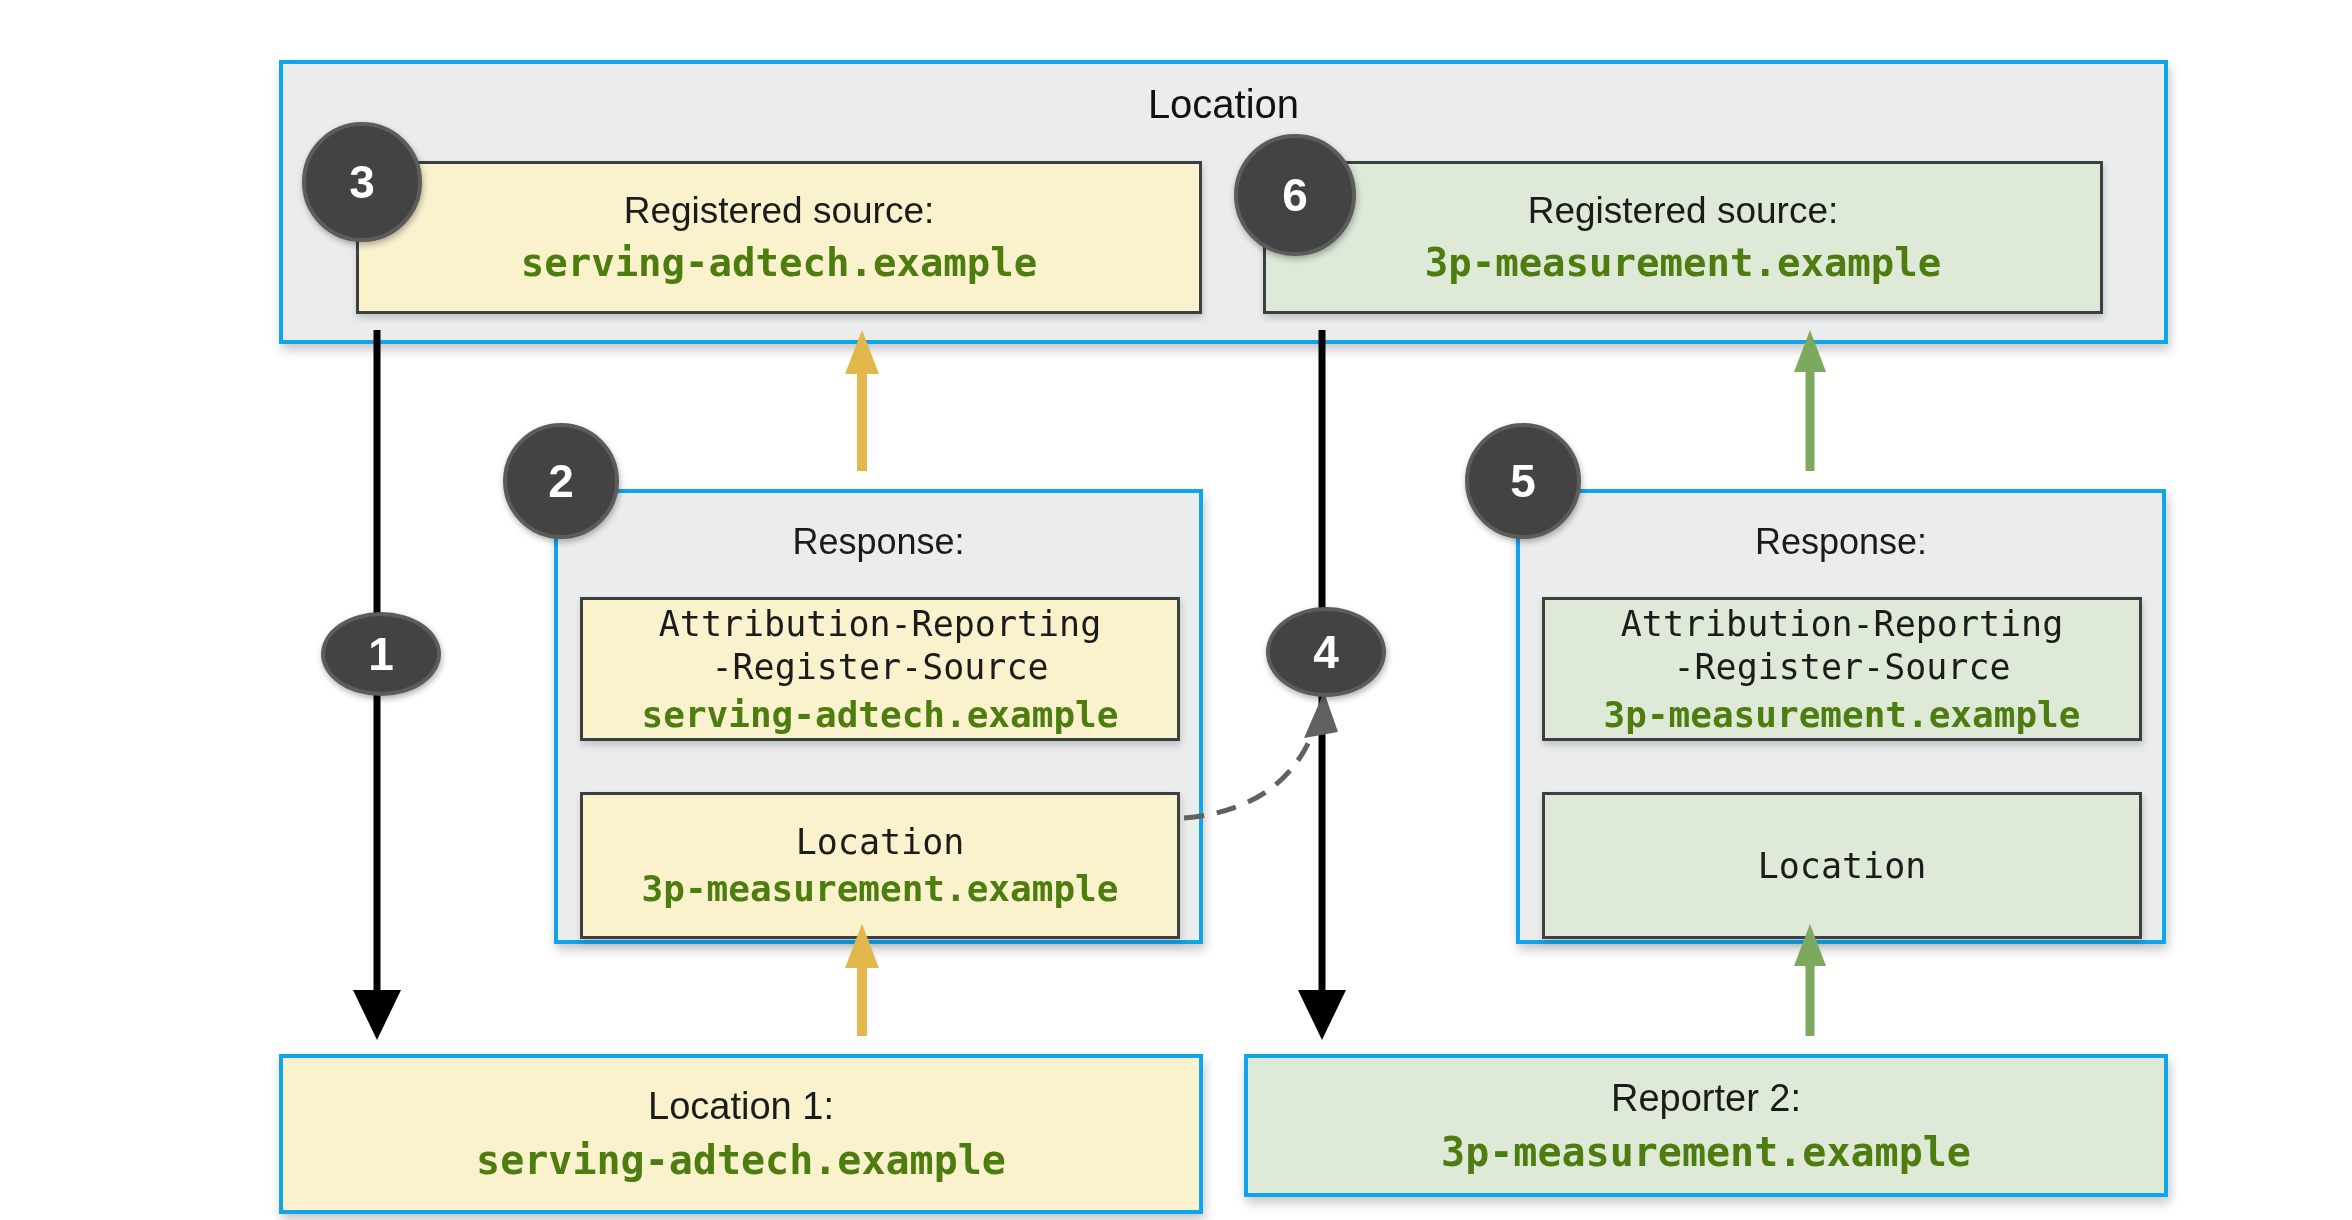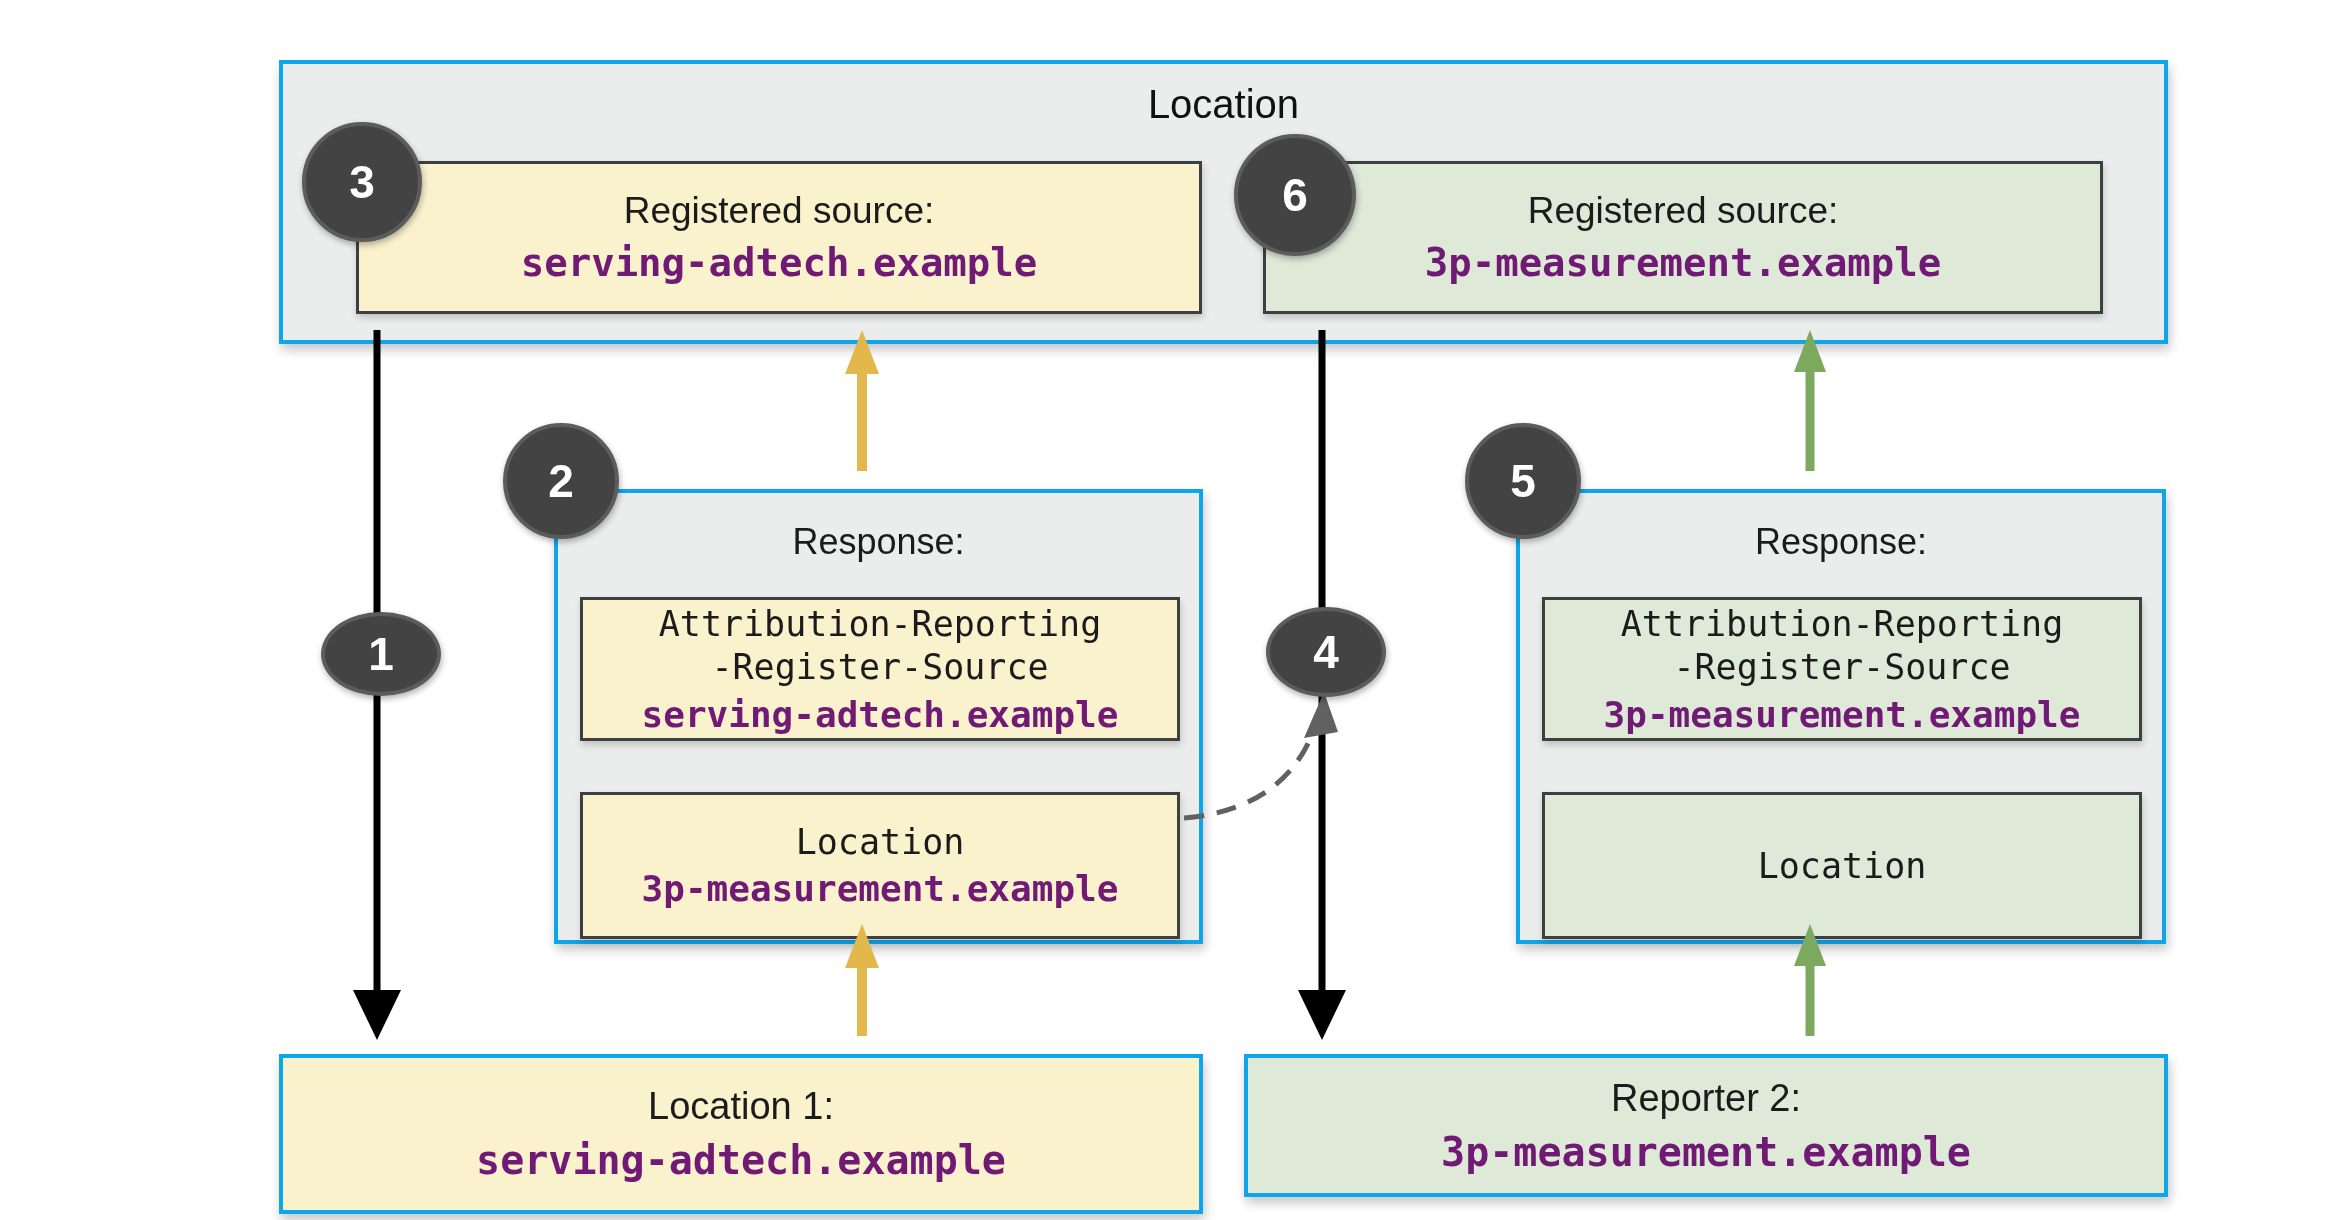--- a/index.html
+++ b/index.html
@@ -9,21 +9,21 @@
   .fill-yellow{background:#faf1cd;}
   .fill-green{background:#dee9d8;}
   .fill-gray{background:#ebecec;}
   .bd-thick{border:4px solid #0ea5e9;}
   .bd-thin{border:3px solid #3c4043;}
   .shadow{box-shadow:2px 6px 10px rgba(0,0,0,.22);}
   .shadow-sm{box-shadow:1px 4px 7px rgba(0,0,0,.18);}
   .center-col{display:flex;flex-direction:column;align-items:center;justify-content:center;text-align:center;}
   .sans{font-family:"Liberation Sans",sans-serif;}
   .mono{font-family:"DejaVu Sans Mono",monospace;}
-  .green-text{color:#701a75;}
+  .green-text{color:#4d7c0f;}
 
   .browser-title{position:absolute;left:279px;top:82px;width:1889px;text-align:center;
                  font-size:40px;color:#111;z-index:2;}
 
   .src-label{font-size:37px;color:#1b1b1b;}
   .src-domain{font-size:39px;font-weight:bold;margin-top:8px;}
 
   .resp-title{position:absolute;left:0;top:28px;width:100%;text-align:center;
               font-size:36px;color:#1b1b1b;}
   .resp-inner-a{position:absolute;left:22px;top:88px;width:600px;height:144px;}

